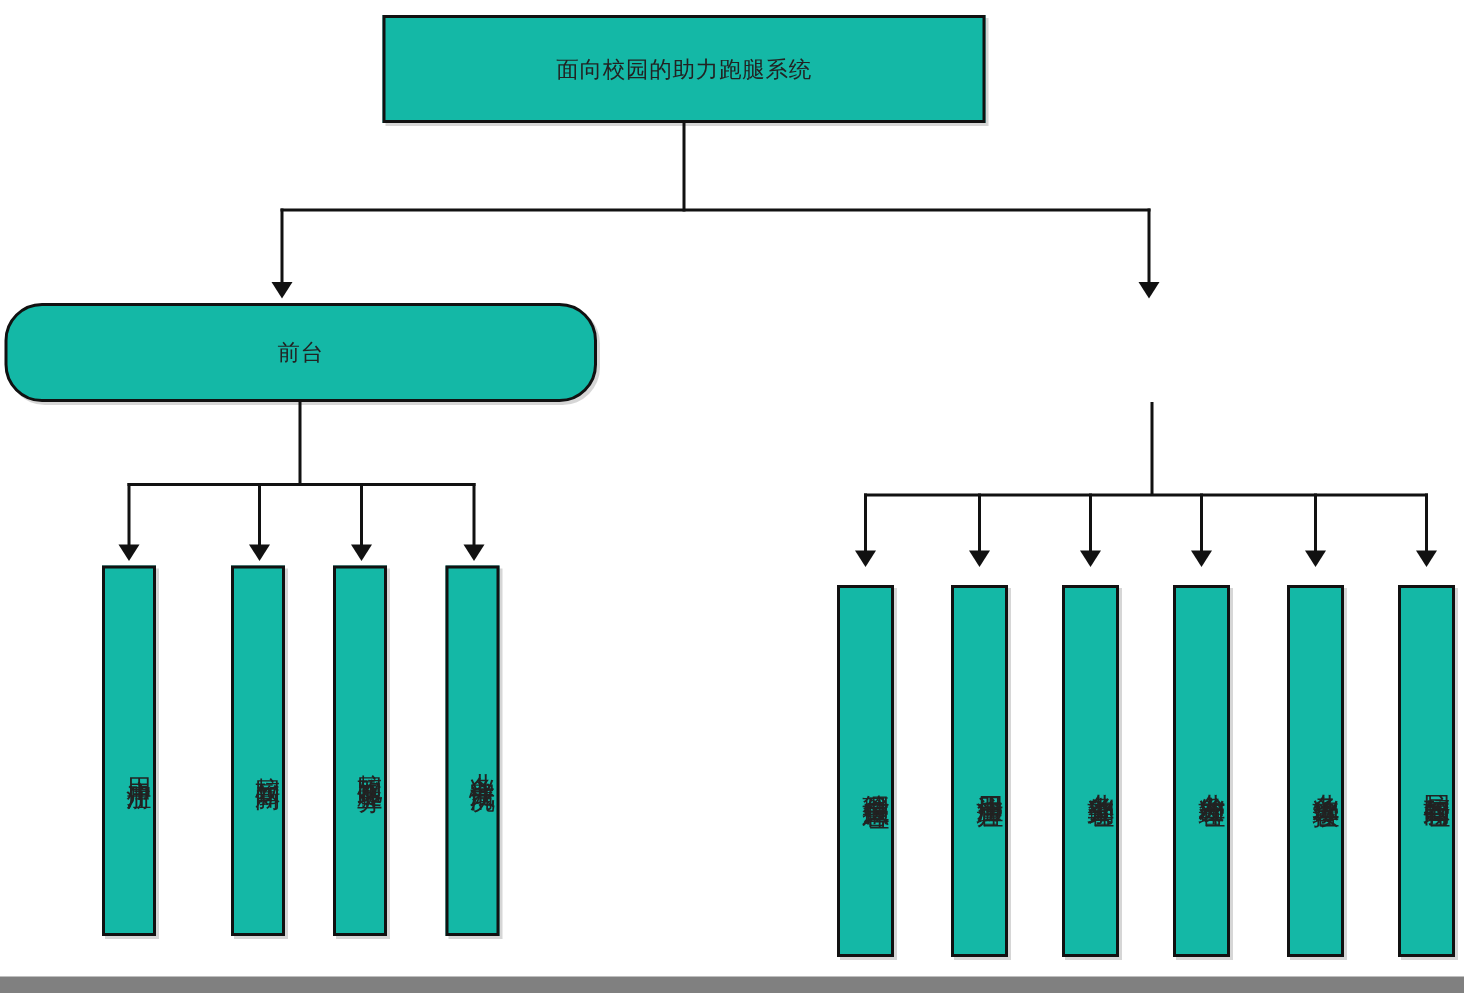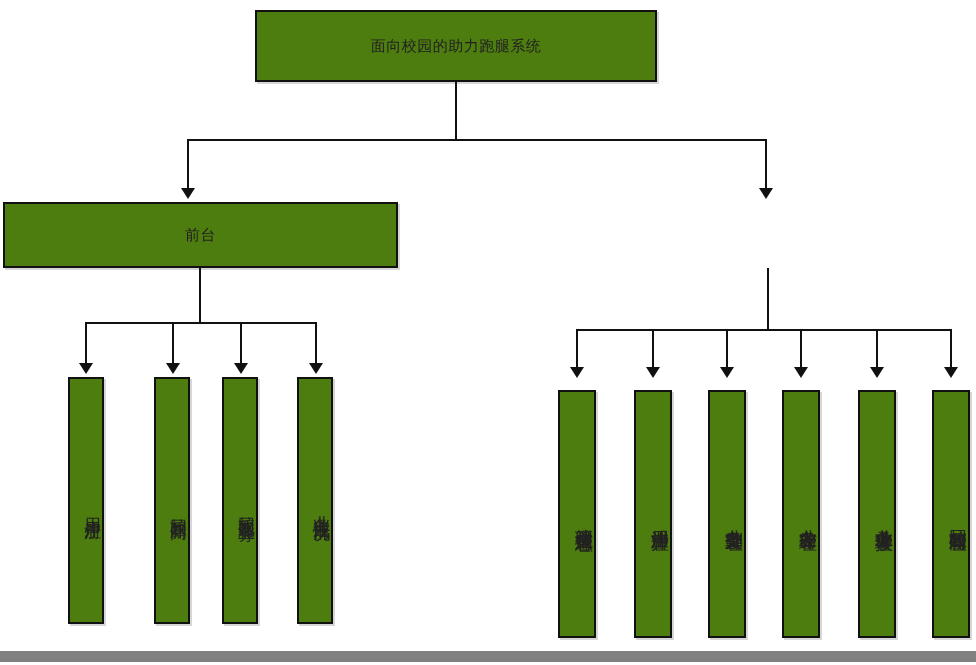--- a/index.html
+++ b/index.html
@@ -15,35 +15,36 @@
     width: 976px;
     height: 665px;
     background: #ffffff;
     overflow: hidden;
   }
 
   
   .node {
     position: absolute;
     box-sizing: border-box;
-    background: #4d7c0f;
+    background: #14b8a6;
     border: 2px solid #111111;
     box-shadow: 2px 2px 0 0 rgba(180,180,180,0.55);
     display: flex;
     align-items: center;
     justify-content: center;
     color: #222222;
     letter-spacing: 0.5px;
     text-align: right;
   }
   .node.level0 {
     font-size: 15px;
   }
   .node.level1 {
     font-size: 15px;
+    border-radius: 25px;
   }
   .node.leaf {
     font-size: 17px;
     writing-mode: vertical-rl;
     text-orientation: upright;
     align-items: flex-start;
     justify-content: center;
     padding-top: 14px;
     line-height: 1.18;
     letter-spacing: 2px;

